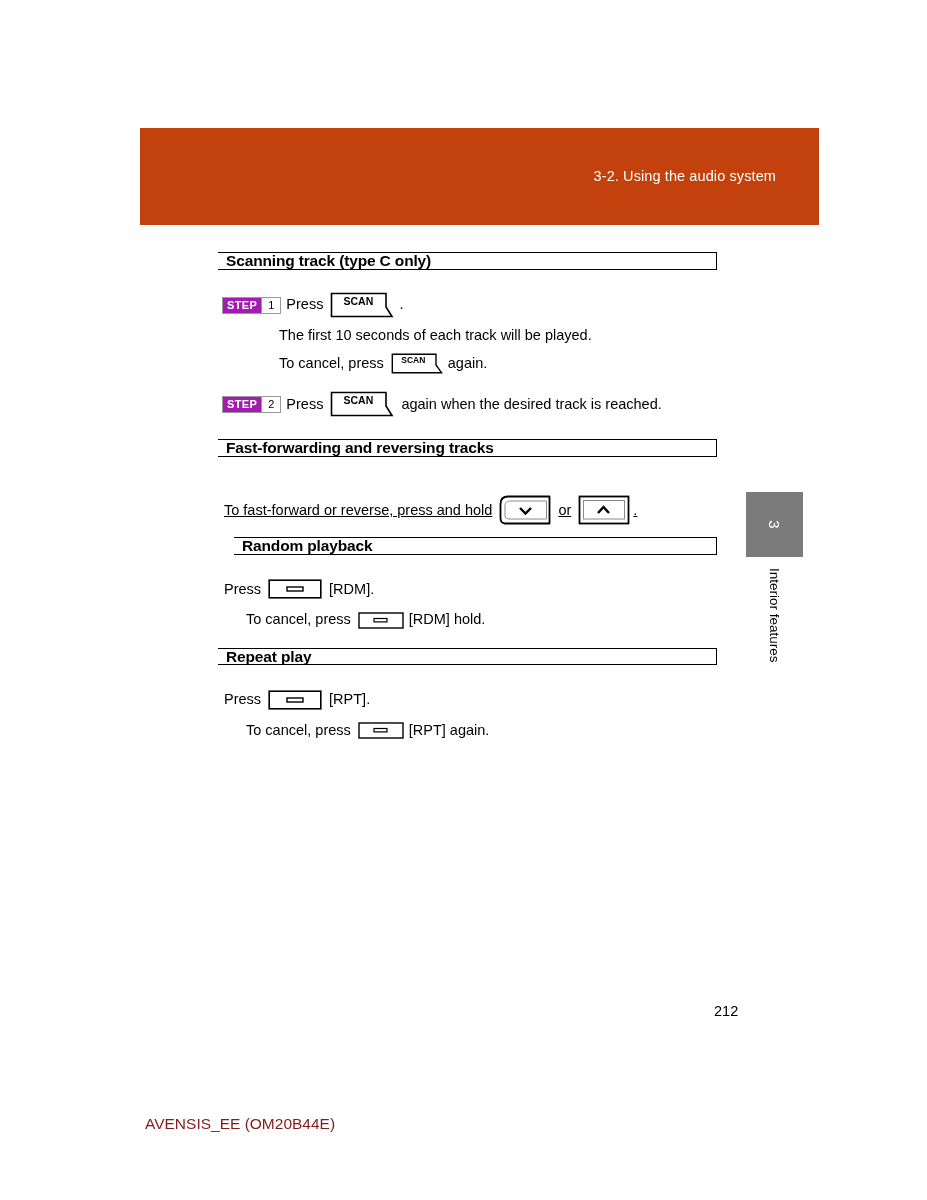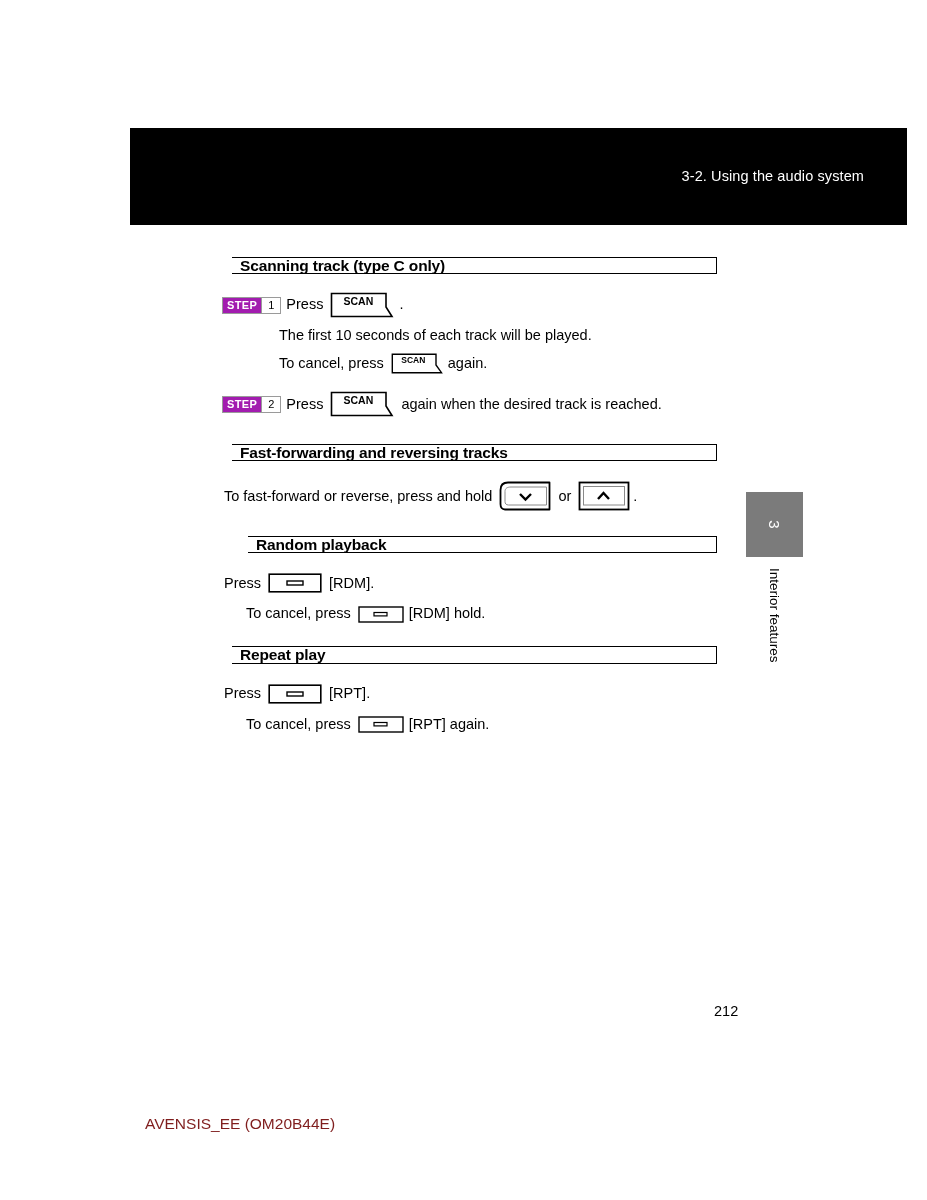--- a/index.html
+++ b/index.html
@@ -12,25 +12,25 @@
     height: 1200px;
     position: relative;
     font-family: "Liberation Sans", sans-serif;
     color: #000000;
     overflow: hidden;
   }
 
   
   .header-band {
     position: absolute;
-    left: 130px;
+    left: 140px;
     top: 128px;
-    width: 777px;
+    width: 679px;
     height: 97px;
-    background: #000000;
+    background: #c2410c;
   }
   .header-band .running-head {
     position: absolute;
     right: 43px;
     top: 40px;
     color: #ffffff;
     font-size: 14.5px;
     letter-spacing: 0.1px;
     white-space: nowrap;
   }
@@ -39,24 +39,23 @@
   .content {
     position: absolute;
     left: 210px;
     top: 252px;
     width: 507px;
   }
 
   
   .section-head {
     display: flex;
-    align-items: flex-end;
+    align-items: flex-start;
     height: 22px;
     margin-bottom: 0;
-    gap: 14px;
   }
   .section-head .tab {
     width: 8px;
     background: #808080;
     flex: 0 0 auto;
   }
   .section-head .bar {
     flex: 1 1 auto;
     border: 1px solid #000000;
     border-left: none;
@@ -277,21 +276,21 @@
     <span class="txt">again when the desired track is reached.</span>
   </div>
 
   <div class="section-head" style="margin-top:22px;">
     <div class="tab"></div>
     <div class="bar">
       <span class="bar-text">Fast-forwarding and reversing tracks</span>
     </div>
   </div>
 
-  <div class="line" style="margin-top:20px; margin-left:14px;">
+  <div class="line" style="margin-top:34px; margin-left:14px;text-decoration:underline;">
     <span class="txt">To fast-forward or reverse, press and hold</span>
     <span class="sp7"></span>
     <span class="key-box">
       <svg width="52" height="30" viewBox="0 0 52 30" aria-hidden="true">
         <path d="M9 1.5 H50.5 V28.5 H6 C3 28.5 1.5 26.5 1.5 23 V9 C1.5 4 4 1.5 9 1.5 Z" fill="#ffffff" stroke="#000000" stroke-width="1.8" stroke-linejoin="round"></path>
         <path d="M12 6 H47.5 V24 H9.5 C7 24 6 22.5 6 20.5 V10.5 C6 7.5 8 6 12 6 Z" fill="none" stroke="#8a8a8a" stroke-width="1"></path>
         <path d="M21 13 L26.5 18.5 L32 13" fill="none" stroke="#000000" stroke-width="2.4" stroke-linecap="butt" stroke-linejoin="miter"></path>
       </svg>
     </span>
     <span class="sp7"></span>
@@ -301,21 +300,21 @@
       <svg width="52" height="30" viewBox="0 0 52 30" aria-hidden="true">
         <rect x="1.5" y="1.5" width="49" height="27" fill="#ffffff" stroke="#000000" stroke-width="1.8"></rect>
         <rect x="5.5" y="5.5" width="41" height="18.5" fill="none" stroke="#8a8a8a" stroke-width="1"></rect>
         <path d="M20 18 L25.5 12 L31 18" fill="none" stroke="#000000" stroke-width="2.4" stroke-linecap="butt" stroke-linejoin="miter"></path>
       </svg>
     </span>
     <span class="sp3"></span>
     <span class="txt">.</span>
   </div>
 
-  <div class="section-head" style="margin-top:20px;padding-left:16px;">
+  <div class="section-head" style="margin-top:12px;padding-left:16px;">
     <div class="tab"></div>
     <div class="bar">
       <span class="bar-text">Random playback</span>
     </div>
   </div>
 
   <div class="line" style="margin-top:20px; margin-left:14px;">
     <span class="txt">Press</span>
     <span class="sp7"></span>
     <span class="key-box">

